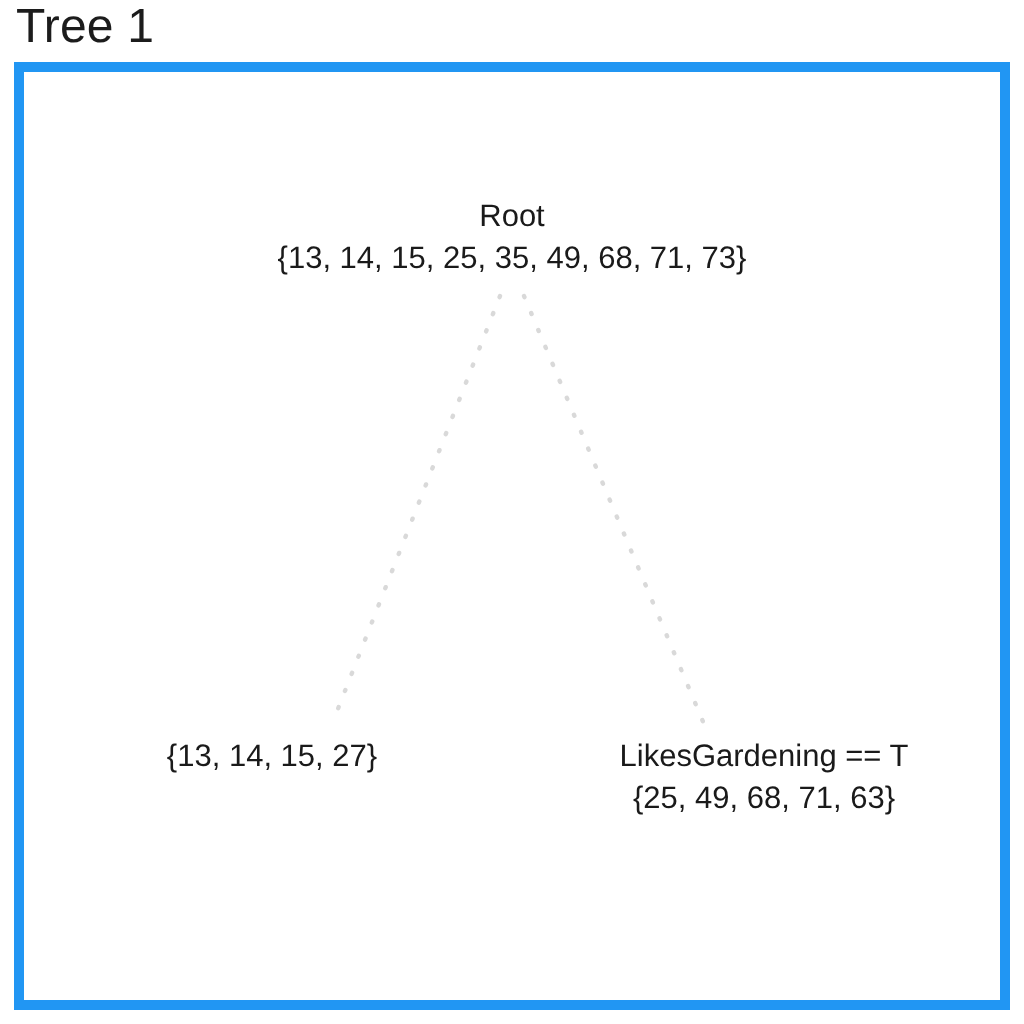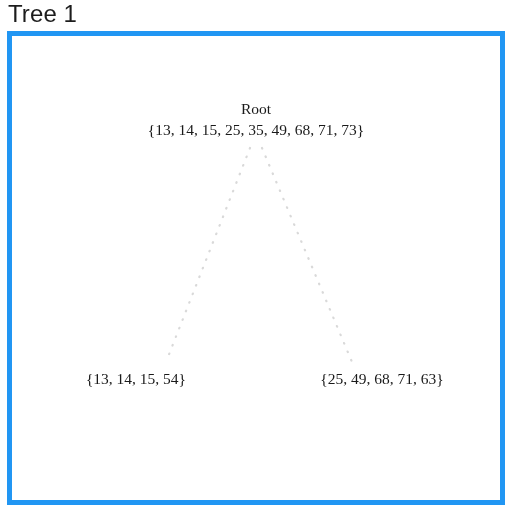--- a/index.html
+++ b/index.html
@@ -47,21 +47,20 @@
     width: 512px;
     height: 512px;
     pointer-events: none;
   }
 
   .node {
     position: absolute;
     text-align: center;
     white-space: nowrap;
     transform: translateX(-50%);
-    font-family: Liberation Serif, serif;
   }
   .node-label {
     font-size: 15.5px;
     line-height: 21px;
     color: #1a1a1a;
     display: block;
   }
   .node-set {
     font-size: 15.5px;
     line-height: 21px;
@@ -85,18 +84,19 @@
   <line x1="250" y1="148" x2="166" y2="362" stroke="#d9d9d9" stroke-width="2.2" stroke-linecap="round" stroke-dasharray="0.6 8.6"></line>
   <line x1="262" y1="148" x2="352" y2="362" stroke="#d9d9d9" stroke-width="2.2" stroke-linecap="round" stroke-dasharray="0.6 8.6"></line>
 </svg>
 
 <div class="node" id="node-root">
   <span class="node-label">Root</span>
   <span class="node-set">{13, 14, 15, 25, 35, 49, 68, 71, 73}</span>
 </div>
 
 <div class="node" id="node-left">
-  <span class="node-set">{13, 14, 15, 54}</span>
+  <span class="node-set">{13, 14, 15, 27}</span>
 </div>
 
 <div class="node" id="node-right">
+  <span class="node-label">LikesGardening == T</span>
   <span class="node-set">{25, 49, 68, 71, 63}</span>
 </div>
 
 </body></html>

